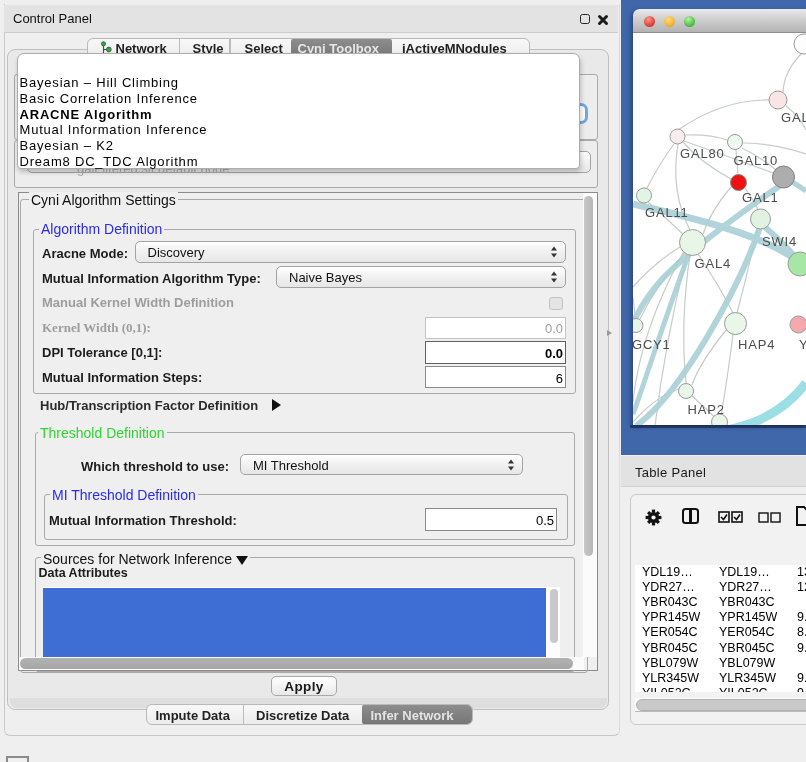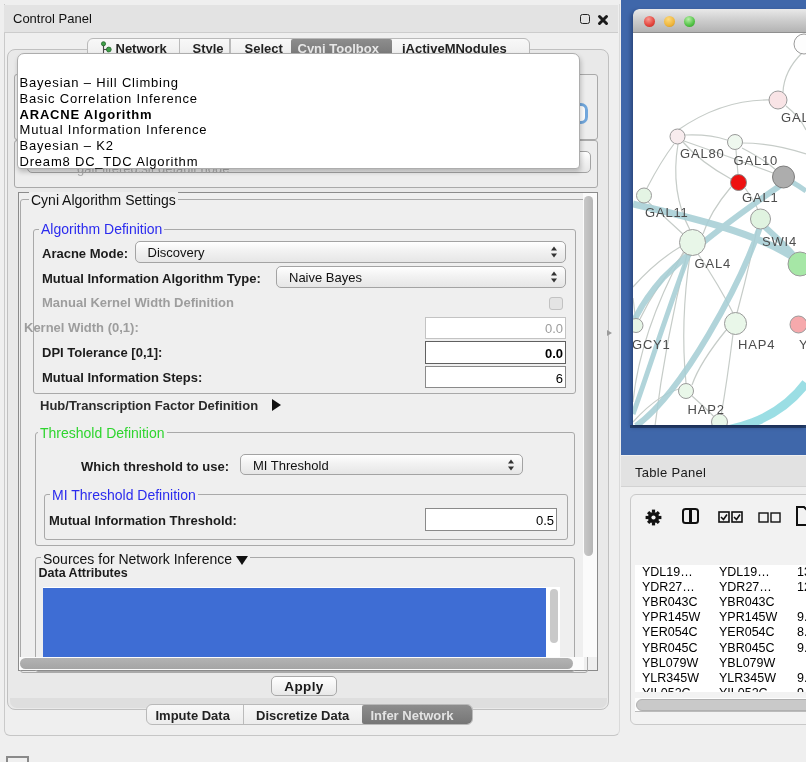--- a/index.html
+++ b/index.html
@@ -256,21 +256,21 @@
     <span class="ct">Discovery</span>
     <span class="spin"></span>
   </div>
 <span class="lbl abs" style="left:42px;top:270.5px;text-align:right;">Mutual Information Algorithm Type:</span>
 <div class="combo" style="left:276px;top:266px;width:290px;height:22px;">
     <span class="ct">Naive Bayes</span>
     <span class="spin"></span>
   </div>
 <span class="lbl abs dis" style="left:42px;top:295px;">Manual Kernel Width Definition</span>
 <div class="abs" style="left:549px;top:296.5px;width:12px;height:11px;background:#e4e4e4;border:1px solid #c2c2c2;border-radius:3px;"></div>
-<span class="lbl abs dis" style="left:24px;top:320px;">Kernel Width (0,1):</span>
+<span class="lbl abs dis" style="left:42px;top:320px;font-family:Liberation Serif, serif;">Kernel Width (0,1):</span>
 <div class="inp dis" style="left:424.5px;top:316.5px;width:141.5px;height:22px;border:1px solid #c3c3c3;color:#9d9d9d;padding-top:3.5px;">0.0</div>
 <span class="lbl abs" style="left:42px;top:345px;">DPI Tolerance [0,1]:</span>
 <div class="inp" style="left:424.5px;top:340.5px;width:141.5px;height:23.5px;border:1.5px solid #606060;color:#000;font-weight:bold;padding-top:4px;">0.0</div>
 <span class="lbl abs" style="left:42px;top:369.5px;">Mutual Information Steps:</span>
 <div class="inp" style="left:424.5px;top:366px;width:141.5px;height:22px;border:1px solid #8a8a8a;color:#000;padding-top:3.5px;">6</div>
 
 <span class="abs" style="left:40px;top:398px;font-size:13px;font-weight:bold;color:#2b2b2b;">Hub/Transcription Factor Definition</span>
 <div class="abs" style="left:272px;top:399px;width:0;height:0;border-top:6px solid transparent;border-bottom:6px solid transparent;border-left:9px solid #111;"></div>
 
 <div class="gbox" style="left:35px;top:432px;width:538px;height:112px;"></div>

